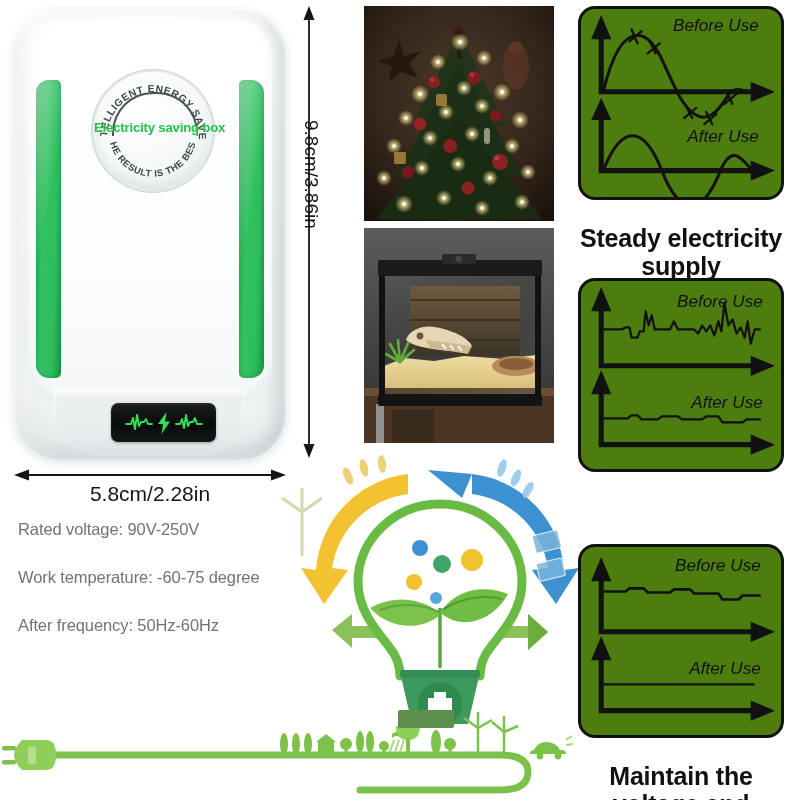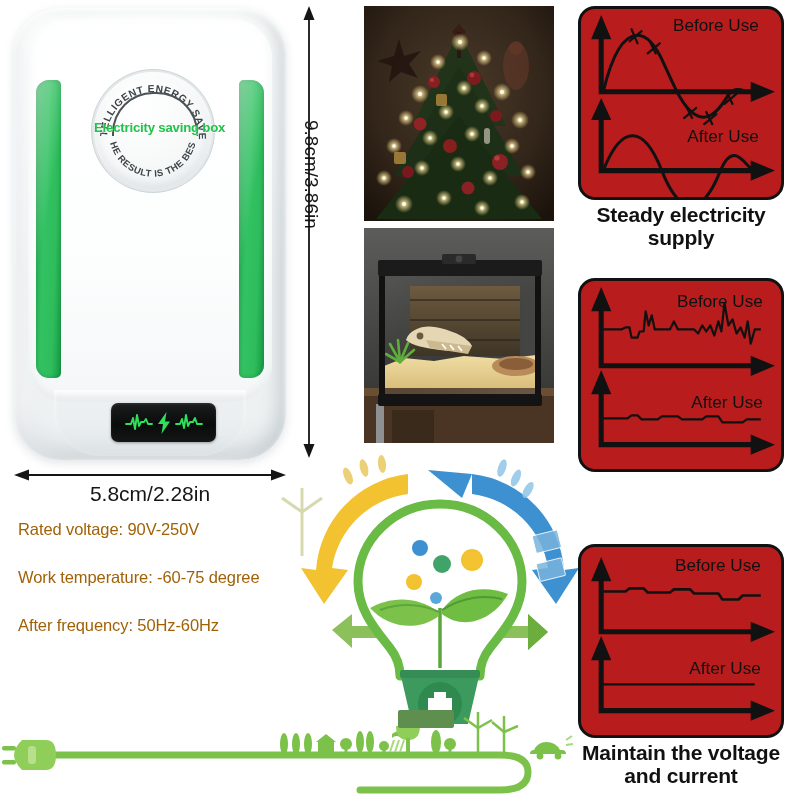--- a/index.html
+++ b/index.html
@@ -85,21 +85,21 @@
     position:absolute;left:322px;top:120px;
     font-size:19px;color:#151515;white-space:nowrap;
     transform-origin:left top;transform:rotate(90deg);
   }
   .dim-h{position:absolute;left:14px;top:466px;width:272px;height:18px;}
   .dim-label-h{position:absolute;left:14px;top:482px;width:272px;text-align:center;
     font-size:21px;color:#151515;}
 
   
   .specs{position:absolute;left:18px;top:520px;width:430px;}
-  .spec-row{font-size:16.5px;color:#a16207;margin-bottom:29px;letter-spacing:-.1px;
+  .spec-row{font-size:16.5px;color:#737373;margin-bottom:29px;letter-spacing:-.1px;
     white-space:nowrap;}
 
   
   .photo{position:absolute;left:364px;width:190px;height:215px;overflow:hidden;
     background:#000;}
   .photo.p1{top:6px;}
   .photo.p2{top:228px;}
   .photo svg{display:block;width:190px;height:215px;}
 
   
@@ -107,26 +107,27 @@
   .eco svg{display:block;width:288px;height:300px;overflow:visible;}
 
   
   .cord{position:absolute;left:0px;top:710px;width:580px;height:90px;}
   .cord svg{display:block;width:580px;height:90px;}
 
   
   .panel-col{position:absolute;left:570px;top:0;width:230px;height:800px;}
   .panel{position:absolute;left:8px;width:206px;}
   .panel-box{
-    width:206px;border:3.6px solid #111111;border-radius:17px;background:#b91c1c;
+    width:206px;border:3.6px solid #111111;border-radius:17px;background:#4d7c0f;
     box-sizing:border-box;
+    font-style:italic;
   }
   .panel-box svg{display:block;width:100%;}
   .panel-cap{
-    margin-top:3px;text-align:center;font-size:21px;font-weight:700;color:#111;
+    margin-top:24px;text-align:center;font-size:25px;font-weight:700;color:#111;
     line-height:1.12;letter-spacing:-.2px;
   }
   .p-one{top:6px;}
   .p-two{top:278px;}
   .p-three{top:544px;}
   .wave-label{font-family:"Liberation Sans",sans-serif;font-size:17px;fill:#111;}
 </style>
 </head>
 <body>
 

